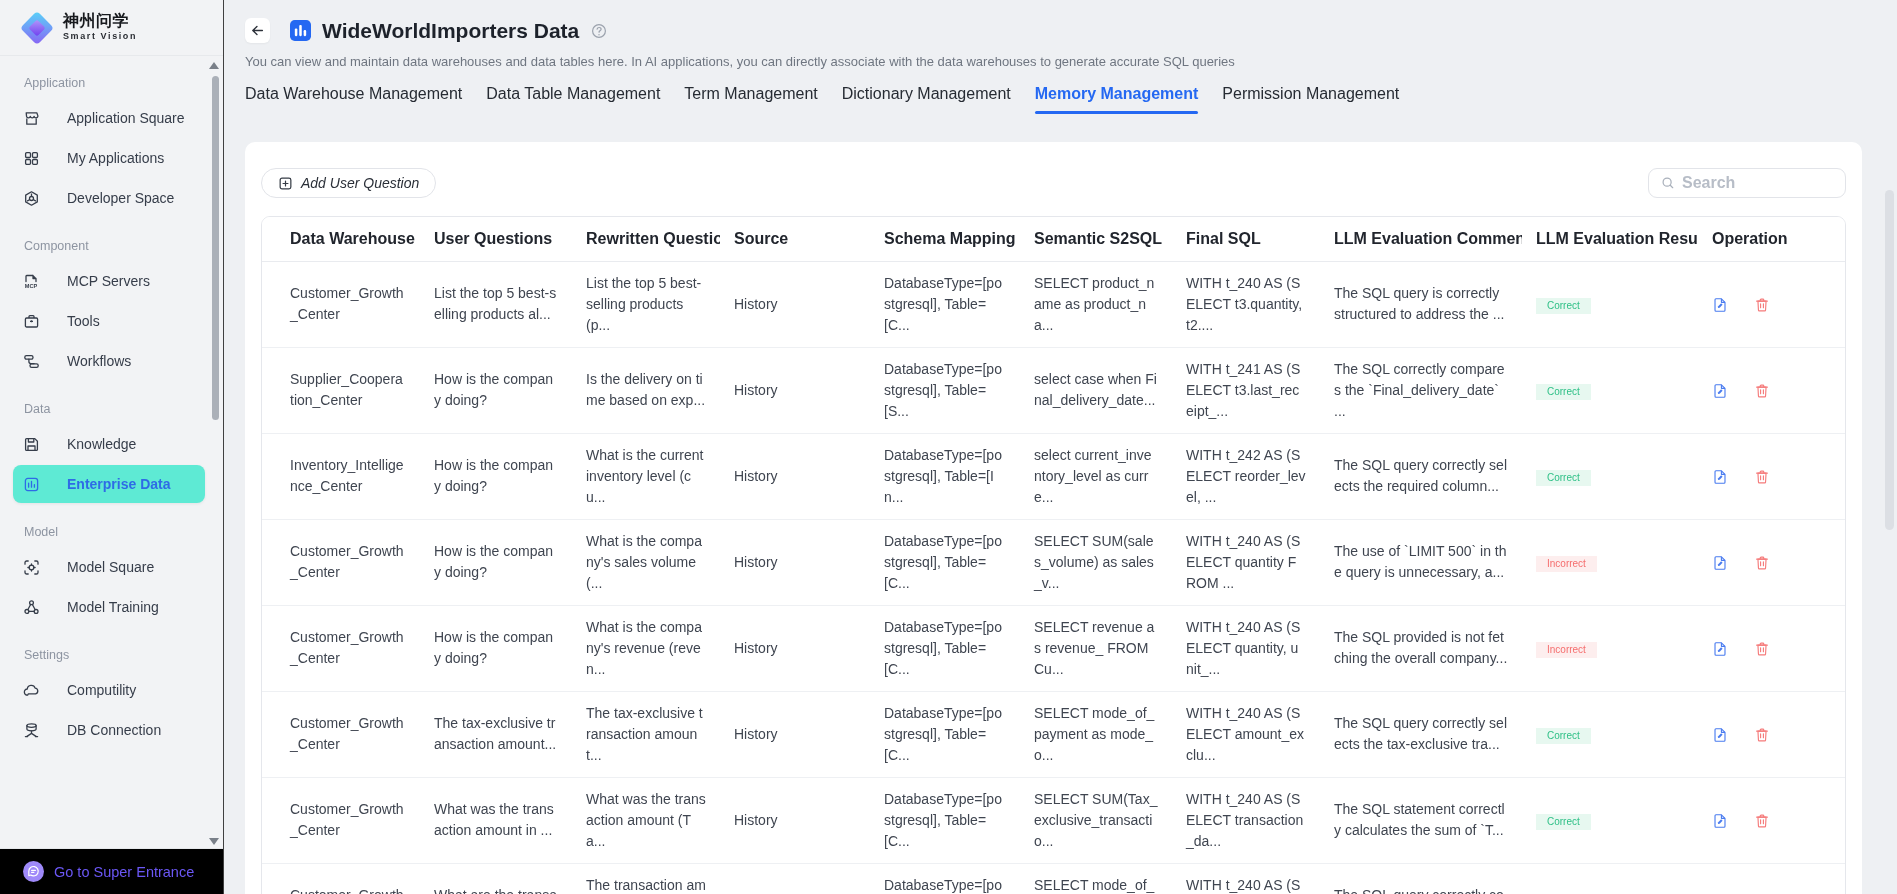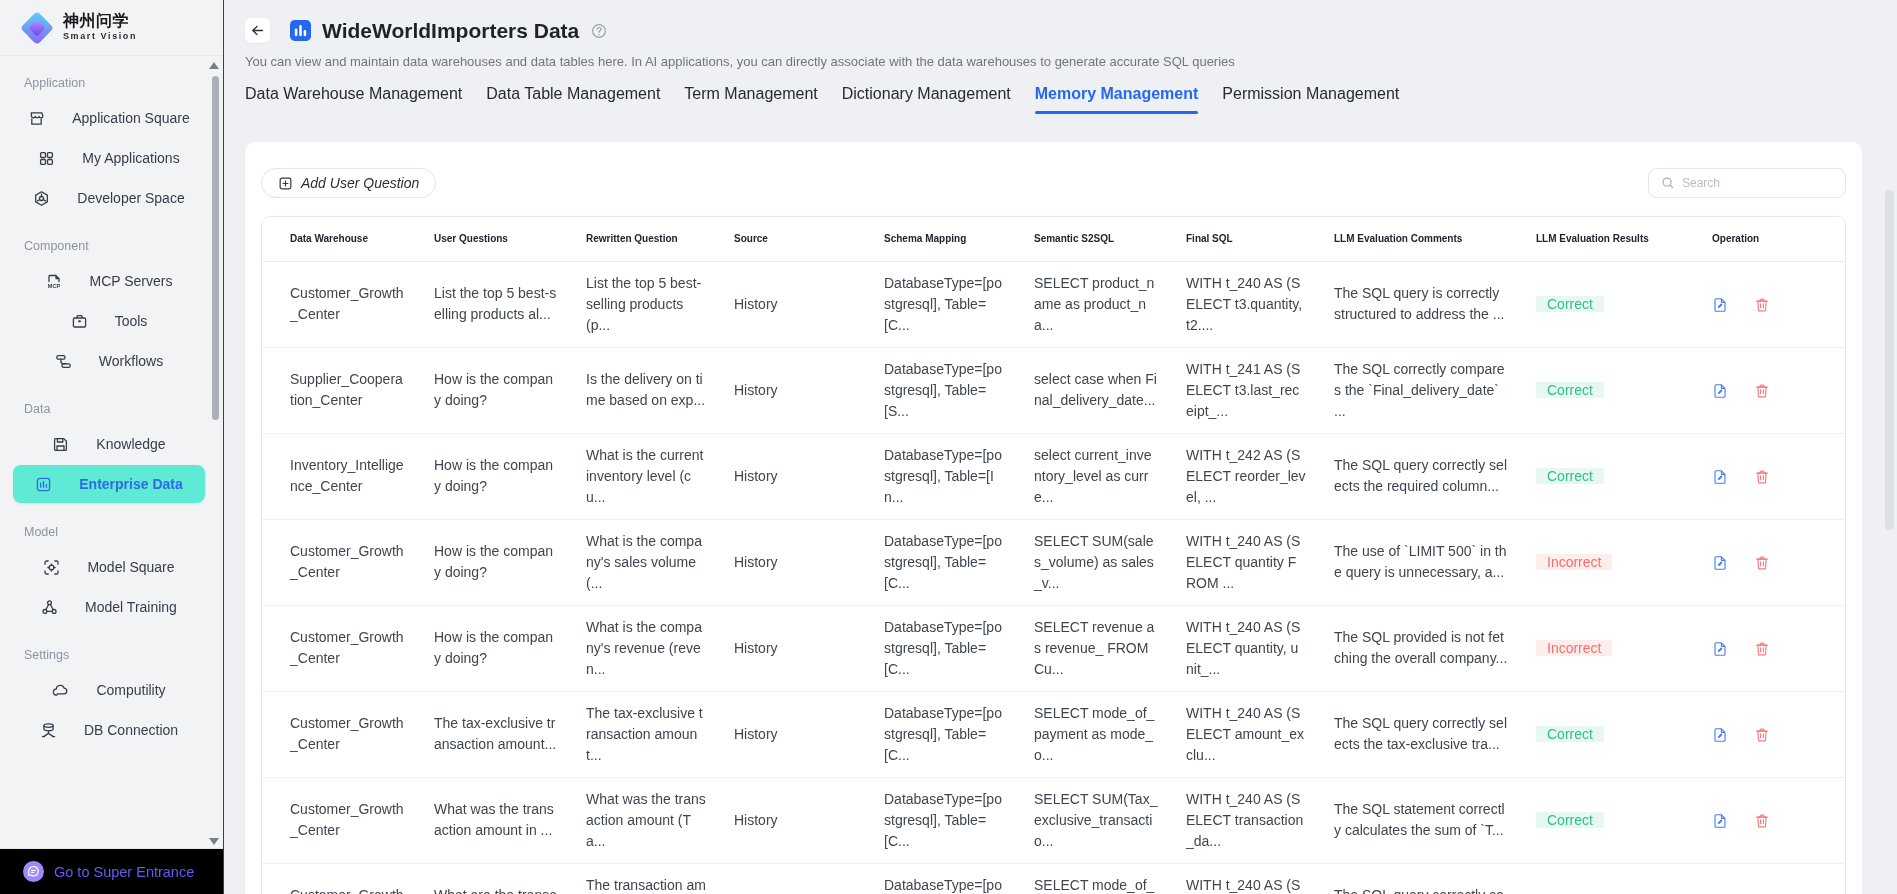--- a/index.html
+++ b/index.html
@@ -13,21 +13,21 @@
   .logo-diamond { width:30px; height:30px; position:relative; flex:none; }
   .logo-diamond .d1 { position:absolute; left:3px; top:3px; width:24px; height:24px; transform:rotate(45deg); border-radius:4px; background:linear-gradient(135deg,#59d3f8 0%,#6fa0f7 48%,#8a62f4 100%); }
   .logo-diamond .d2 { position:absolute; left:9px; top:9px; width:12px; height:12px; transform:rotate(45deg); border-radius:2px; background:linear-gradient(135deg,#b993fb,#6d3bee); opacity:.92; }
   .logo-text { display:flex; flex-direction:column; line-height:1.05; }
   .logo-title { font-size:16px; font-weight:800; color:#17191d; letter-spacing:.5px; }
   .logo-sub { font-size:9px; font-weight:700; color:#2a2d33; letter-spacing:1.6px; margin-top:2px; }
 
   .sidebar-nav { flex:1; overflow:hidden; padding:4px 18px 0 13px; }
   .nav-section-label { font-size:12.5px; color:#8d94a1; margin:22px 0 9px 11px; }
   .sidebar-nav .nav-section-label:first-child { margin-top:16px; }
-  .nav-item { height:38px; margin-bottom:2px; border-radius:8px; display:flex; align-items:center; gap:27px; padding:0 10px; font-size:14px; color:#363d4a; cursor:pointer;justify-content:center; }
+  .nav-item { height:38px; margin-bottom:2px; border-radius:8px; display:flex; align-items:center; gap:27px; padding:0 10px; font-size:14px; color:#363d4a; cursor:pointer; }
   .nav-item.active { background:#5eead4; color:#2e6be6; font-weight:700; box-shadow:0 1px 3px rgba(31,35,41,.07); }
   .nav-icon { width:17px; height:17px; display:inline-flex; flex:none; }
   .nav-icon svg { width:17px; height:17px; display:block; }
 
   .sidebar-footer { height:46px; border-top:1px solid #e5e7ea; display:flex; align-items:center; gap:10px; padding-left:23px; font-size:14.5px; font-weight:500; color:#6b57f5; cursor:pointer; background:#000000; }
   .entrance-icon { width:21px; height:21px; display:inline-flex; }
   .entrance-icon svg { width:21px; height:21px; }
 
   
   .sb-arrow-up, .sb-arrow-down { position:absolute; right:4px; width:0; height:0; border-left:5px solid transparent; border-right:5px solid transparent; }
@@ -51,37 +51,37 @@
   .tab { font-size:16px; color:#262b33; font-weight:400; padding-bottom:11px; position:relative; cursor:pointer; white-space:nowrap; }
   .tab.active { color:#2468f2; font-weight:700; }
   .tab.active::after { content:""; position:absolute; left:0; right:0; bottom:0; height:3px; border-radius:2px; background:#2468f2; }
 
   .card { margin-top:28px; background:#fff; border-radius:10px; padding:26px 16px; height:900px; }
   .card-toolbar { display:flex; align-items:center; justify-content:space-between; }
   .add-btn { height:30px; display:flex; align-items:center; gap:8px; padding:0 16px; border:1px solid #e2e4e9; border-radius:15px; background:#fff; font-size:14px; color:#2a2f38; cursor:pointer;font-style:italic; }
   .add-btn svg { width:15px; height:15px; }
   .search-box { width:198px; height:30px; display:flex; align-items:center; gap:7px; padding:0 12px; border:1px solid #e2e4e9; border-radius:9px; background:#fff; }
   .search-box svg { width:14px; height:14px; flex:none; }
-  .search-box input { border:none; outline:none; width:100%; font-size:12px; color:#3f4550; font-family:inherit; background:transparent; }
+  .search-box input { border:none; outline:none; width:100%; font-size:16px; color:#3f4550; font-family:inherit; background:transparent;font-weight:bold; }
   .search-box input::placeholder { color:#b7bdc7; }
 
   .table-wrap { margin-top:18px; border:1px solid #e5e7ec; border-radius:9px; overflow:hidden; }
   table.data-table { width:100%; border-collapse:collapse; table-layout:fixed; }
-  .data-table th { text-align:left; font-size:10px; font-weight:700; color:#21252d; height:44px; padding:0 14px; border-bottom:1px solid #e9ebef; background:#fff; white-space:nowrap; overflow:hidden; }
+  .data-table th { text-align:left; font-size:16px; font-weight:700; color:#21252d; height:44px; padding:0 14px; border-bottom:1px solid #e9ebef; background:#fff; white-space:nowrap; overflow:hidden; }
   .data-table td { font-size:14px; color:#3f4550; height:70px; padding:11px 14px; line-height:21px; border-bottom:1px solid #eef0f3; vertical-align:middle; word-break:break-all; overflow:hidden; }
   .data-table th:nth-child(1), .data-table td:nth-child(1) { width:158px; padding-left:28px; }
   .data-table th:nth-child(2), .data-table td:nth-child(2) { width:152px; }
   .data-table th:nth-child(3), .data-table td:nth-child(3) { width:148px; }
   .data-table th:nth-child(4), .data-table td:nth-child(4) { width:150px; }
   .data-table th:nth-child(5), .data-table td:nth-child(5) { width:150px; }
   .data-table th:nth-child(6), .data-table td:nth-child(6) { width:152px; }
   .data-table th:nth-child(7), .data-table td:nth-child(7) { width:148px; }
   .data-table th:nth-child(8), .data-table td:nth-child(8) { width:202px; }
   .data-table th:nth-child(9), .data-table td:nth-child(9) { width:176px; }
-  .badge { display:inline-block; padding:0 11px; border-radius:0; font-size:14px; line-height:16px; }
+  .badge { display:inline-block; padding:0 11px; border-radius:0; font-size:10px; line-height:16px; }
   .badge.ok  { color:#2fc087; background:#e7f8f0; }
   .badge.bad { color:#f56e6e; background:#fdeeee; }
   .op-cell { white-space:nowrap; }
   .op-btn { display:inline-flex; cursor:pointer; margin-right:26px; vertical-align:middle; }
   .op-btn svg { width:16px; height:16px; }
 
   .page-scrollbar { position:absolute; right:3px; top:190px; width:9px; height:340px; border-radius:5px; background:#dcdfe4; }
 </style>
 </head>
 <body>

